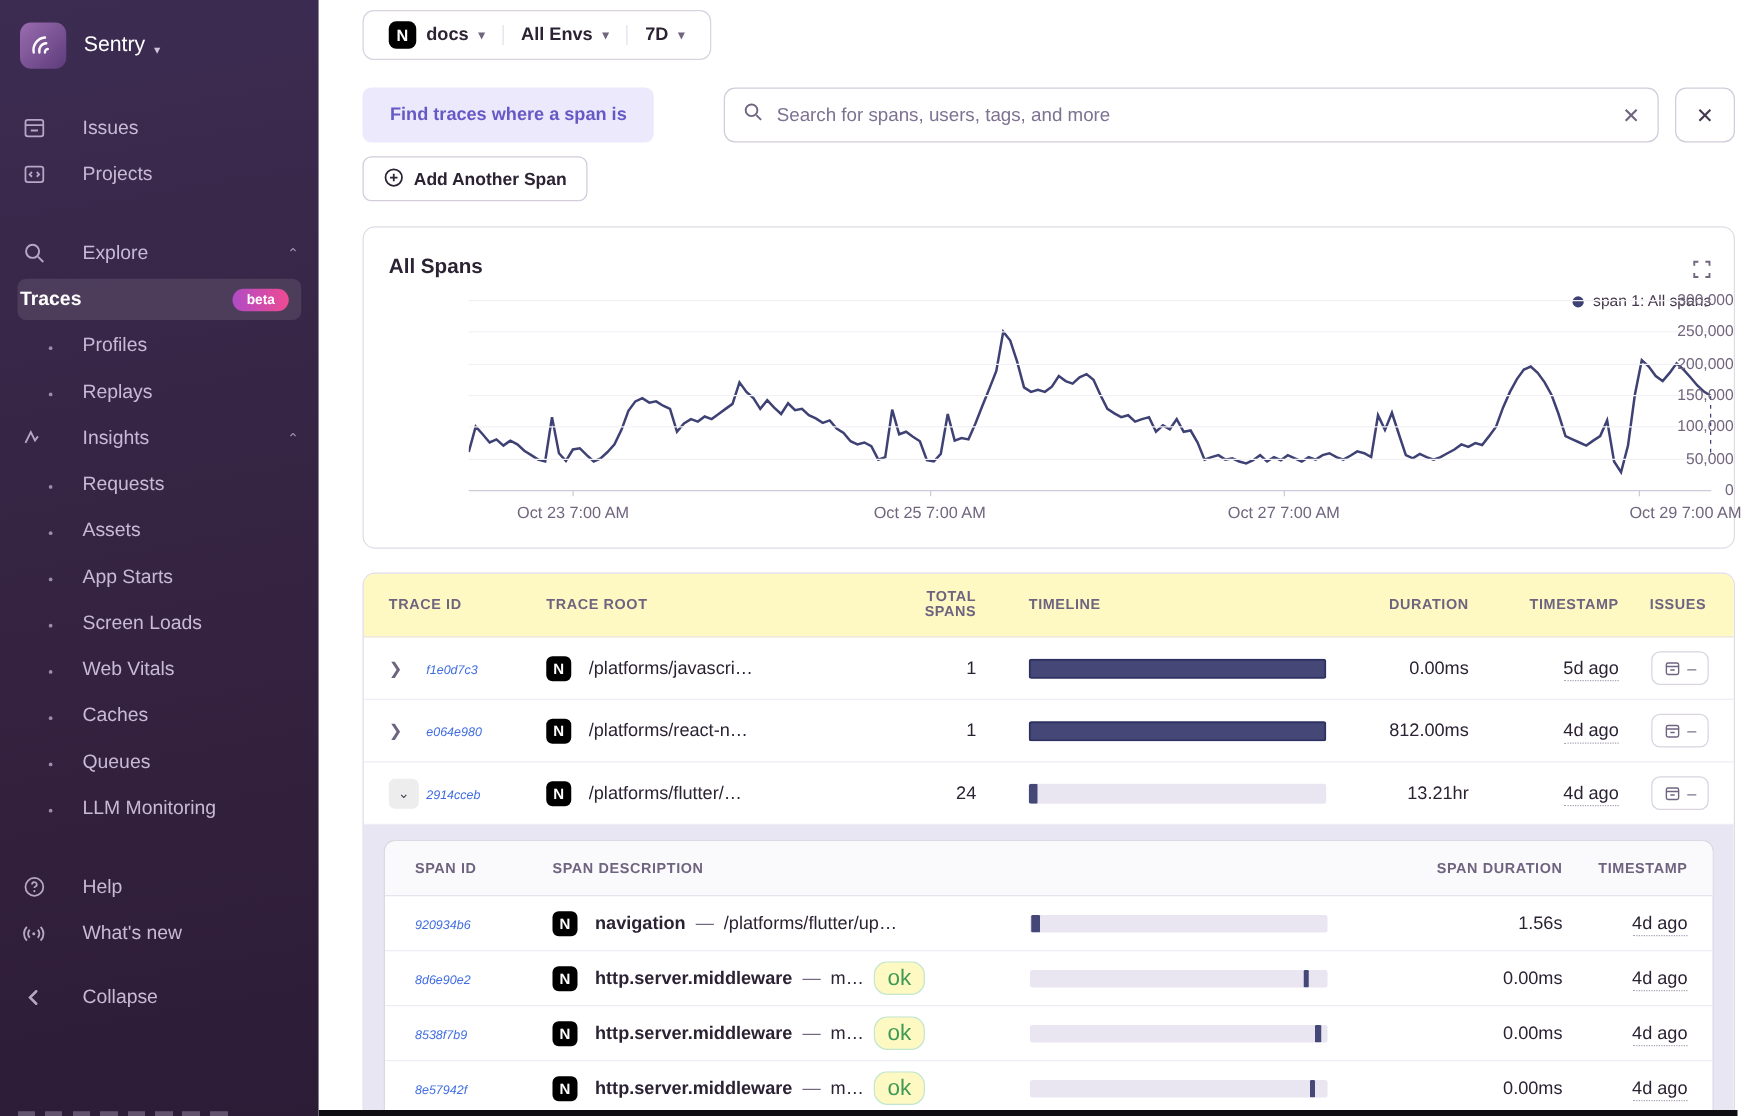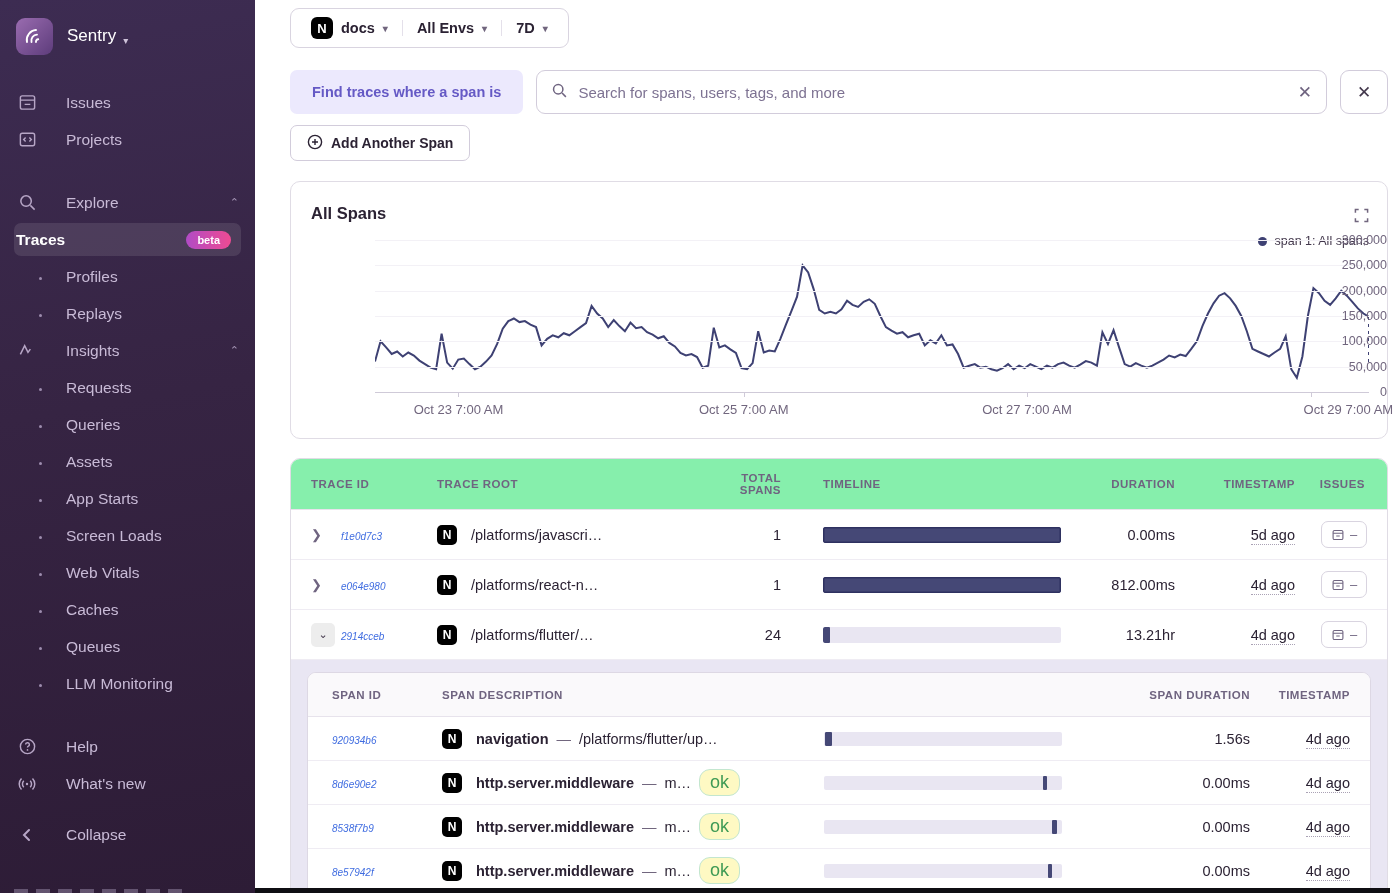--- a/index.html
+++ b/index.html
@@ -47,21 +47,21 @@
   .nlogo { width:22px; height:22px; border-radius:6px; background:#000; color:#fff; display:flex;
     align-items:center; justify-content:center; font-weight:bold; font-size:13px; }
   .nlogo-sm { width:20px; height:20px; border-radius:5px; font-size:12px; }
   .chev { font-size:10px; color:#71667e; }
 
   
   .search-row { position:absolute; left:35px; right:12px; top:70px; height:44px; display:flex; gap:13px; }
   .find-label { background:#ece9fd; color:#6559c5; font-weight:bold; font-size:14.5px; border-radius:7px;
     display:flex; align-items:center; padding:0 22px; white-space:nowrap; }
   .search-box { flex:1; border:1px solid #d2ccdb; border-radius:9px; display:flex; align-items:center;
-    padding:0 14px; gap:10px; background:#fff; }
+    padding:0 14px; gap:10px; background:#fff;margin-left:43px; }
   .search-box input { border:none; outline:none; flex:1; font-size:15px; font-family:inherit; color:#2b2233; }
   .search-box input::placeholder { color:#7d7292; }
   .icon-btn { width:48px; border:1px solid #d2ccdb; border-radius:9px; background:#fff; display:flex;
     align-items:center; justify-content:center; cursor:pointer; color:#43384c; }
   .x-glyph { font-size:17px; color:#6f6480; cursor:pointer; }
   .addspan { position:absolute; left:35px; top:125px; height:36px; border:1px solid #d2ccdb; border-radius:7px;
     background:#fff; display:flex; align-items:center; gap:8px; padding:0 16px; font-weight:bold; font-size:14px;
     color:#2b2233; cursor:pointer; }
 
   
@@ -80,21 +80,21 @@
   .plot svg { width:100%; height:100%; display:block; }
   .xaxis { position:absolute; left:84px; right:18px; top:160px; height:1px; background:#cfcad8; }
   .xtick { position:absolute; top:160px; width:1px; height:5px; background:#cfcad8; }
   .xlabel { position:absolute; top:170px; transform:translateX(-50%); font-size:13px; color:#71667e; white-space:nowrap; }
 
   
   .table-panel { position:absolute; left:35px; right:12px; top:458px; bottom:0;
     border:1px solid #e0dce5; border-radius:10px 10px 0 0; background:#fff; overflow:hidden; }
   .t-grid { display:grid; grid-template-columns:30px 96px 34px 230px 80px 42px 238px 114px 120px 80px;
     align-items:center; padding-left:20px; }
-  .t-head { height:51px; background:#86efac; border-bottom:1px solid #e7e3ec; color:#6f6480;
+  .t-head { height:51px; background:#fef9c3; border-bottom:1px solid #e7e3ec; color:#6f6480;
     font-size:11.5px; font-weight:bold; letter-spacing:.5px; }
   .t-row { height:50px; border-bottom:1px solid #efecf3; font-size:14.5px; }
   .right { text-align:right; }
   .col-span2 { grid-column:1 / 3; } .col-span34 { grid-column:3 / 5; }
   .chev-cell { color:#6f6480; font-size:13px; cursor:pointer; }
   .chev-box { width:24px; height:24px; background:#ededed; border-radius:5px; display:flex;
     align-items:center; justify-content:center; font-size:11px; color:#43384c; cursor:pointer; }
   .id-link { color:#3f6ce0; cursor:pointer; text-decoration:none; font-size:10px;font-style:italic; }
   .root-txt { white-space:nowrap; overflow:hidden; text-overflow:ellipsis; padding-right:14px; }
   .tl-track { position:relative; width:238px; height:16px; background:#e9e6f2; border-radius:2px; overflow:hidden; cursor:pointer; }
@@ -190,23 +190,20 @@
         <svg width="19" height="19" viewBox="0 0 20 20" fill="none" stroke="currentColor" stroke-width="1.6">
           <path d="M2.5 14 L7 5 L10.5 12 L13 8.5"></path>
               <path d="M14.5 6.5h3" stroke-width="0" fill="none"></path>
             </svg>
           </span>
       <span>Insights</span>
       <span class="caret">⌃</span>
     </div>
     <div class="sb-item sb-sub">
       <span>Requests</span>
-        </div>
-    <div class="sb-item sb-sub">
-      <span>Queries</span>
         </div>
     <div class="sb-item sb-sub">
       <span>Assets</span>
         </div>
     <div class="sb-item sb-sub">
       <span>App Starts</span>
         </div>
     <div class="sb-item sb-sub">
       <span>Screen Loads</span>
         </div>

